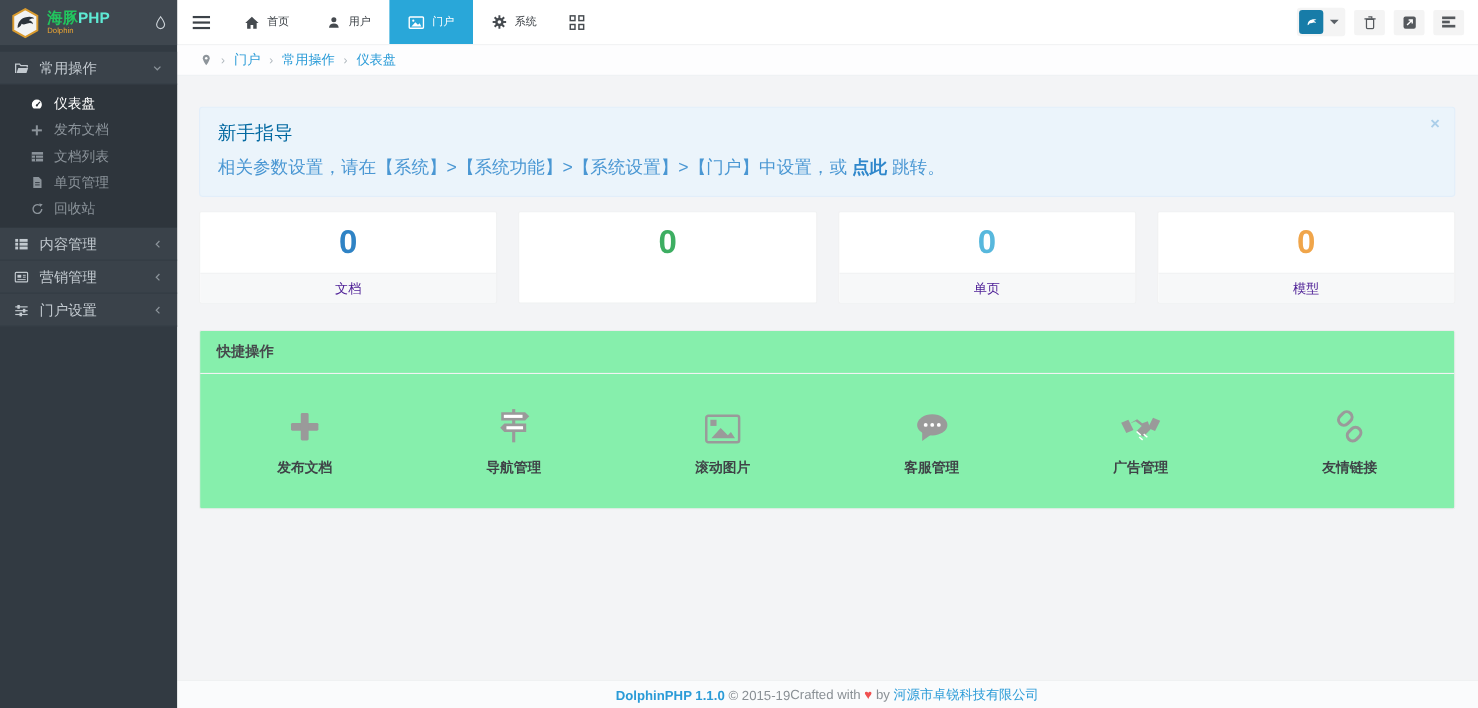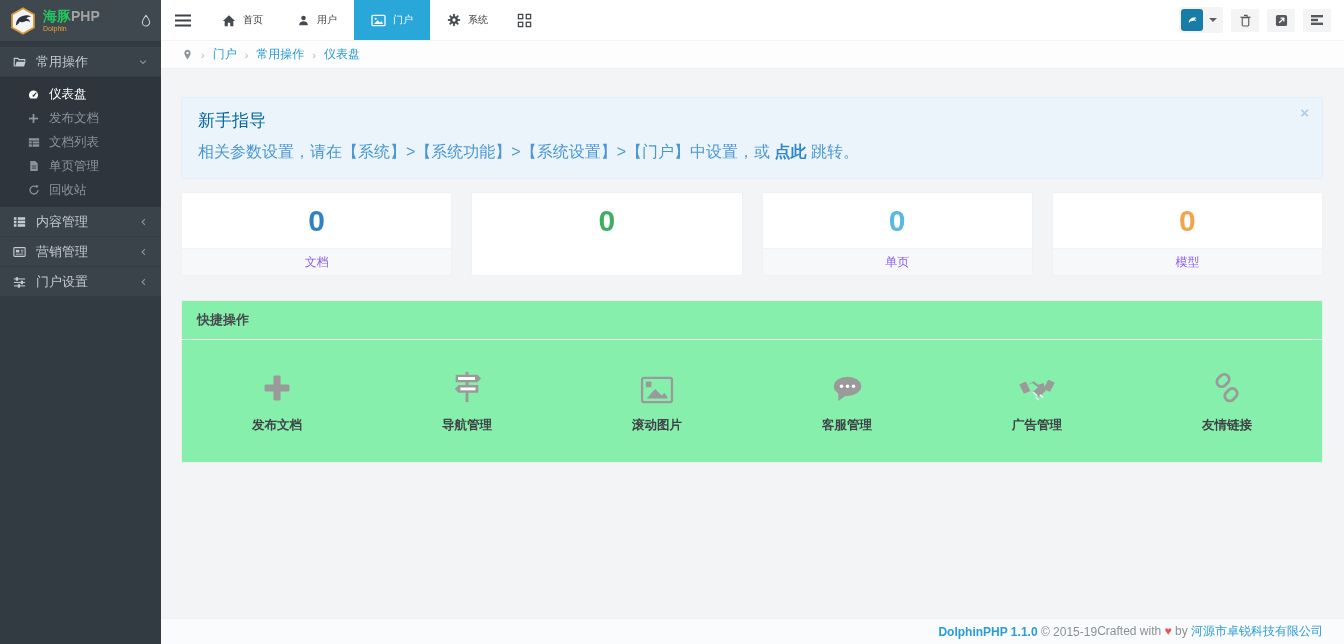--- a/index.html
+++ b/index.html
@@ -6,21 +6,21 @@
   html,body { width:1344px; height:644px; overflow:hidden; }
   body { font-family:"Liberation Sans","DejaVu Sans",sans-serif; background:#f3f4f6; position:relative; font-size:13px; color:#3a3f44; }
 
   
   .sidebar { position:absolute; left:0; top:0; width:161px; height:644px; background:#323a42; z-index:5; }
   .logo { height:41px; background:#3f474f; display:flex; align-items:center; padding:0 9px; }
   .logo-badge { width:28px; height:28px; flex:0 0 28px; }
   .logo-text { margin-left:6px; line-height:1; }
   .logo-line1 { font-size:14px; font-weight:bold; }
   .logo-cn { color:#22c55e; }
-  .logo-php { color:#a3a3a3; }
+  .logo-php { color:#5eead4; }
   .logo-sub { font-size:7px; color:#efa733; margin-top:2px; }
   .logo-drop { margin-left:auto; display:flex; align-items:center; }
 
   .menu { padding-top:6px; }
   .menu-group { height:30px; display:flex; align-items:center; gap:10px; padding:0 13px;
                 color:#c3cad0; font-size:13px; background:#3a424a; border-bottom:1px solid #343c44; cursor:pointer; }
   .menu-group .chev { margin-left:auto; display:flex; }
   .submenu { background:#2e353c; padding:5px 0; }
   .submenu-item { height:24px; display:flex; align-items:center; gap:9px; padding-left:27px;
                   color:#8b939a; font-size:12.5px; cursor:pointer; }
@@ -53,32 +53,32 @@
 
   .alert { background:#ebf4fb; border:1px solid #e2eefa; border-radius:3px; padding:11px 16px 15px; position:relative; }
   .alert-title { color:#0369a1; font-size:17px; margin-bottom:10px; }
   .alert-text { color:#4a97d3; font-size:16px; }
   .alert-link { font-weight:bold; color:#2f87cb; cursor:pointer; }
   .alert-close { position:absolute; right:13px; top:7px; color:#abcee9; font-size:15px; font-weight:bold; cursor:pointer; line-height:1; }
 
   .stats { display:flex; gap:19px; margin-top:13px; }
   .stat-card { flex:1; background:#fff; border-radius:2px; overflow:hidden; border:1px solid #f0f1f2; }
   .stat-value { height:55px; display:flex; align-items:center; justify-content:center; font-size:30px; font-weight:bold; }
-  .stat-label { height:27px; background:#f7f8f9; border-top:1px solid #f1f2f3; display:flex; align-items:center; justify-content:center; font-size:12px; color:#8b5cf6; }
+  .stat-label { height:27px; background:#f7f8f9; border-top:1px solid #f1f2f3; display:flex; align-items:center; justify-content:center; font-size:12px; color:#4c1d95; }
 
   .quick-panel { margin-top:24px; background:#86efac; border:1px solid #ececed; border-radius:2px; }
   .quick-header { padding:10px 15px; font-size:13px; font-weight:bold; color:#46494c; border-bottom:1px solid #f2f3f4; }
   .quick-body { display:flex; padding:26px 0 28px; }
   .quick-item { flex:1; display:flex; flex-direction:column; align-items:center; gap:13px; cursor:pointer; }
   .quick-icon { height:38px; display:flex; align-items:flex-end; justify-content:center; }
   .quick-label { font-size:12.5px; font-weight:bold; color:#3f4347; }
 
   
   .footer { position:absolute; left:161px; right:0; bottom:0; height:26px; background:#fafbfc; border-top:1px solid #eef0f1;
-            display:flex; align-items:center; justify-content:flex-end; padding:0 21px 0 20px; font-size:12px; color:#8a9095; }
+            display:flex; align-items:center; justify-content:center; padding:0 21px 0 20px; font-size:12px; color:#8a9095; }
   .footer-left b { color:#2a9bd7; }
   .f-link { color:#2a9bd7; cursor:pointer; }
   .heart { color:#f05050; }
 </style>
 </head>
 <body>
 
 <aside class="sidebar">
   <div class="logo">
     <svg class="logo-badge" viewBox="0 0 32 32">

